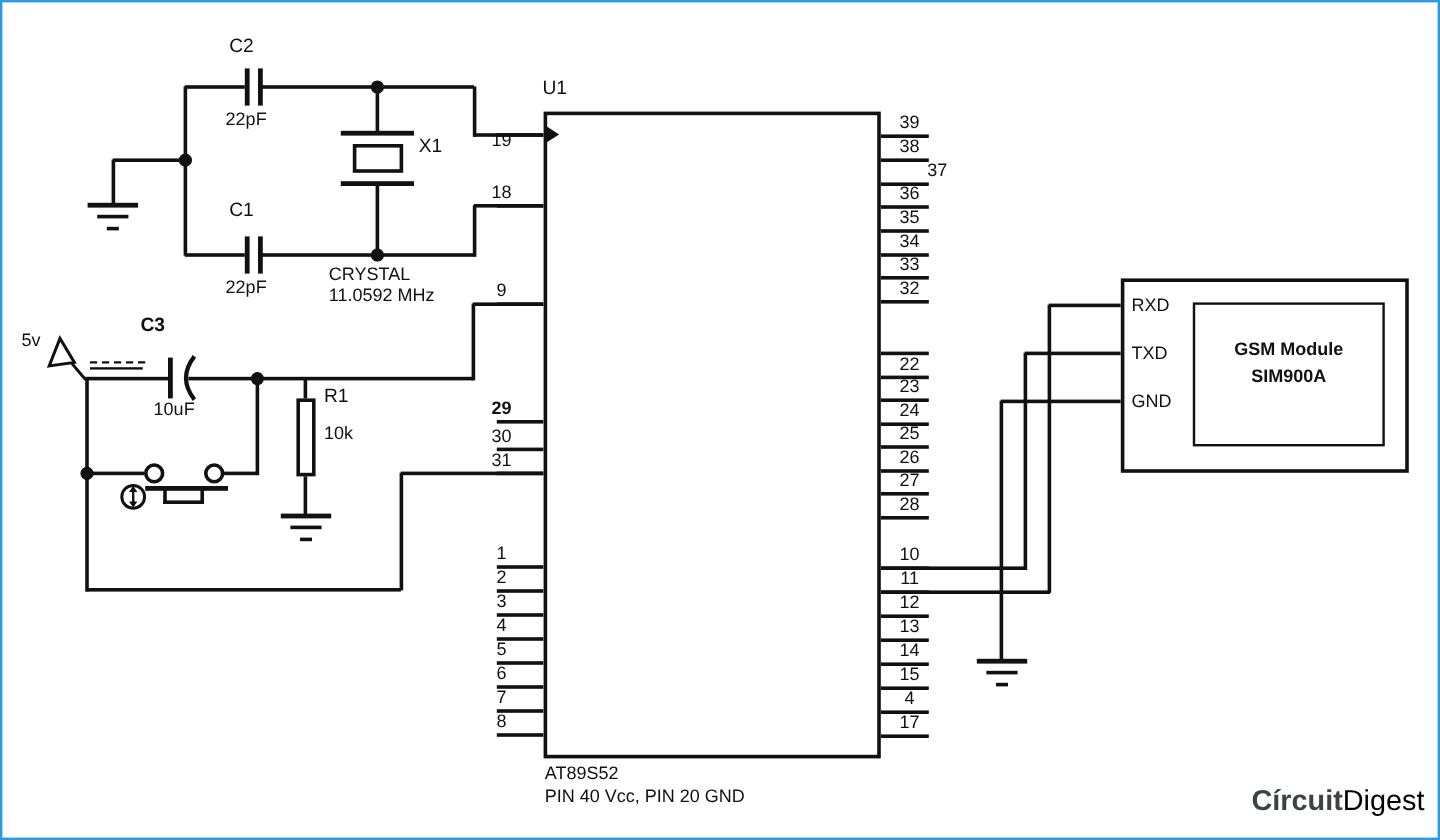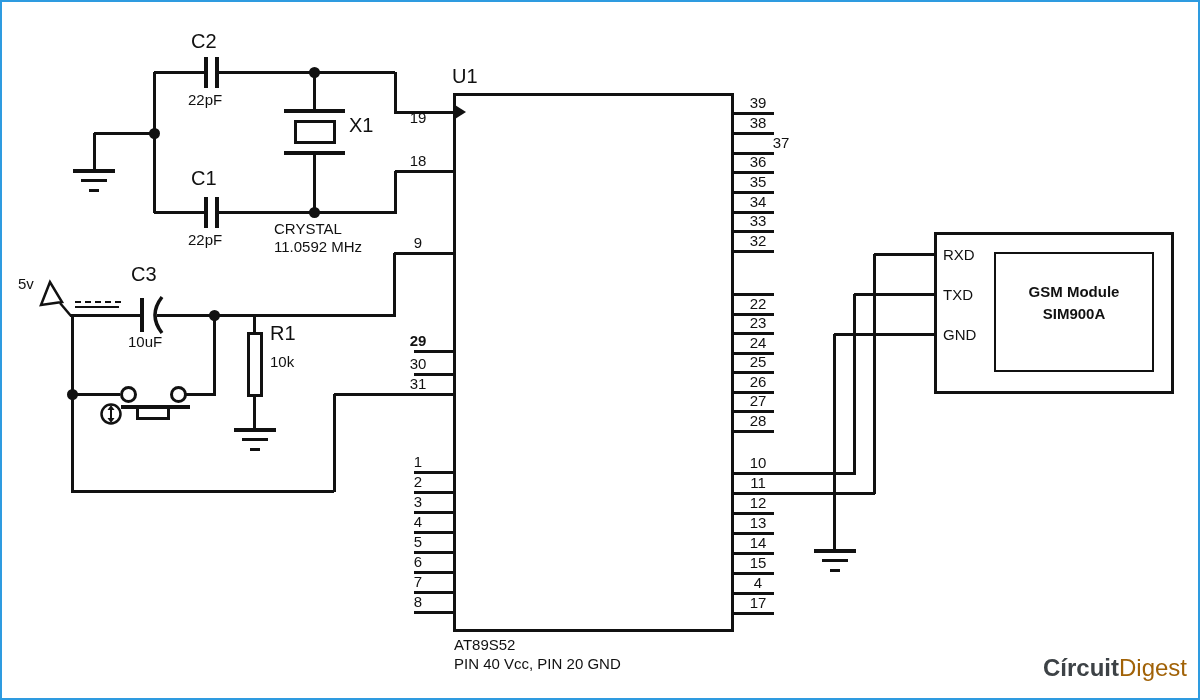--- a/index.html
+++ b/index.html
@@ -6,21 +6,21 @@
   #canvas{
     position:relative;width:1196px;height:696px;margin:0;
     border:2px solid #2e9be0;background:#ffffff;overflow:hidden;
     font-family:"Liberation Sans", sans-serif;color:#111;
   }
   .wire{position:absolute;background:#111;}
   .wire.h{height:3px;}
   .wire.v{width:3px;}
   .dot{position:absolute;width:11px;height:11px;border-radius:50%;background:#111;}
   .lbl{position:absolute;font-size:15px;line-height:1.15;color:#111;white-space:nowrap;}
-  .ref{font-size:20px;text-align:right;}
+  .ref{font-size:16px;text-align:right;}
   .num{position:absolute;font-size:15px;text-align:center;color:#111;white-space:nowrap;}
   .pinlbl{position:absolute;font-size:15px;color:#111;white-space:nowrap;}
   .pinlbl.r{text-align:right;}
   .ov{text-decoration:overline;}
   .gbar{position:absolute;background:#111;}
   .plate{position:absolute;background:#111;width:4px;}
   #ic-box{position:absolute;left:451px;top:91px;width:281px;height:539px;border:3px solid #111;box-sizing:border-box;background:#fff;}
   #r1-body{position:absolute;left:245px;top:330px;width:16px;height:65px;border:3px solid #111;box-sizing:border-box;background:#fff;}
   #x1-body{position:absolute;left:292px;top:118px;width:42px;height:24px;border:3px solid #111;box-sizing:border-box;background:#fff;}
   .xplate{position:absolute;left:282px;width:61px;height:4px;background:#111;}
@@ -28,21 +28,21 @@
   #btn-bar{position:absolute;left:119px;top:403px;width:69px;height:4px;background:#111;}
   #btn-notch{position:absolute;left:134px;top:406px;width:34px;height:12px;border:3px solid #111;border-top:none;box-sizing:border-box;}
   #pwr-dash{position:absolute;left:73px;top:299px;width:46px;border-top:2px dashed #111;}
   #pwr-under{position:absolute;left:73px;top:304px;width:44px;height:2px;background:#111;}
   #gsm-outer{position:absolute;left:932px;top:230px;width:240px;height:162px;border:3px solid #111;box-sizing:border-box;background:#fff;}
   #gsm-inner{position:absolute;left:992px;top:250px;width:160px;height:120px;border:2px solid #111;box-sizing:border-box;background:#fff;}
   .gsm-title{position:absolute;left:992px;width:160px;text-align:center;font-size:15px;font-weight:bold;}
   #overlay{position:absolute;left:0;top:0;z-index:3;pointer-events:none;}
   #logo{position:absolute;left:1035px;top:652px;width:150px;text-align:right;font-size:24px;letter-spacing:0px;}
   #logo .p1{color:#3d4246;font-weight:700;}
-  #logo .p2{color:#a16207;font-weight:400;}
+  #logo .p2{color:#000000;font-weight:400;}
 </style>
 </head>
 <body>
 
 <div id="canvas">
 
   <div id="gen">
       <div class="wire h" style="left: 152px; top: 69px; width: 50px;"></div>
       <div class="wire h" style="left: 216px; top: 69px; width: 177px;"></div>
       <div class="wire h" style="left: 152px; top: 209px; width: 50px;"></div>
@@ -223,21 +223,21 @@
   <div class="lbl" style="left:186px;top:229px;">22pF</div>
 
   <div class="xplate" style="top:107px;"></div>
   <div id="x1-body"></div>
   <div class="xplate" style="top:149px;"></div>
   <div class="lbl ref" style="left:347px;top:112px;">X1</div>
   <div class="lbl" style="left:272px;top:218px;">CRYSTAL</div>
   <div class="lbl" style="left:272px;top:236px;">11.0592 MHz</div>
 
   <div class="plate" style="left:138px;top:296px;height:34px;"></div>
-  <div class="lbl ref" style="left:129px;top:261px;">C3</div>
+  <div class="lbl ref" style="left:115px;top:261px;font-weight:bold;">C3</div>
   <div class="lbl" style="left:126px;top:331px;">10uF</div>
 
   <div id="r1-body"></div>
   <div class="lbl ref" style="left:268px;top:320px;">R1</div>
   <div class="lbl" style="left:268px;top:351px;">10k</div>
 
   <div class="lbl" style="left:16px;top:273px;">5v</div>
   <div id="pwr-dash"></div>
   <div id="pwr-under"></div>
 

